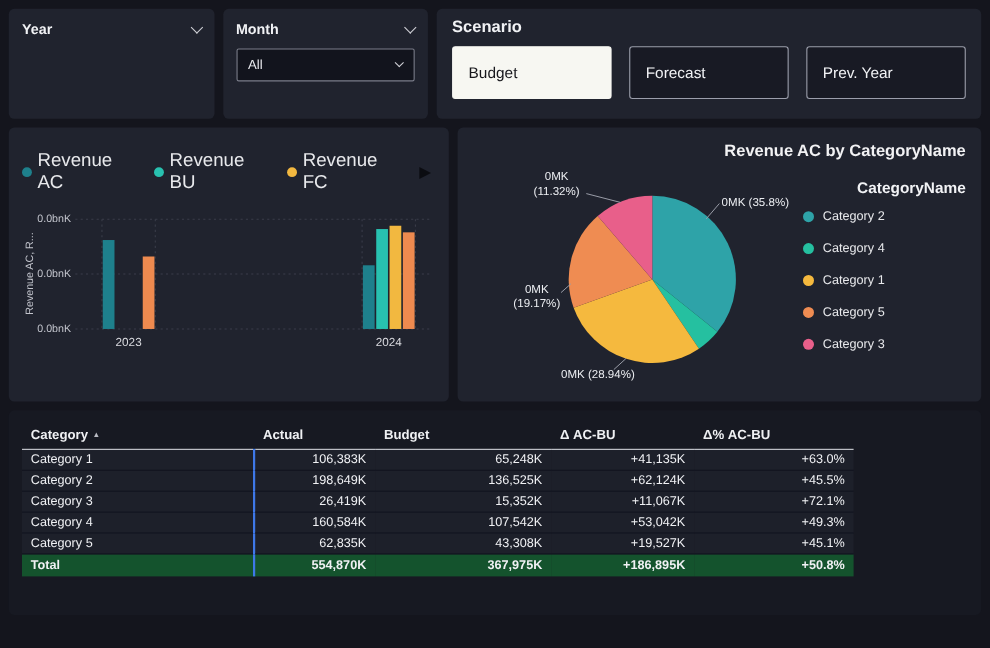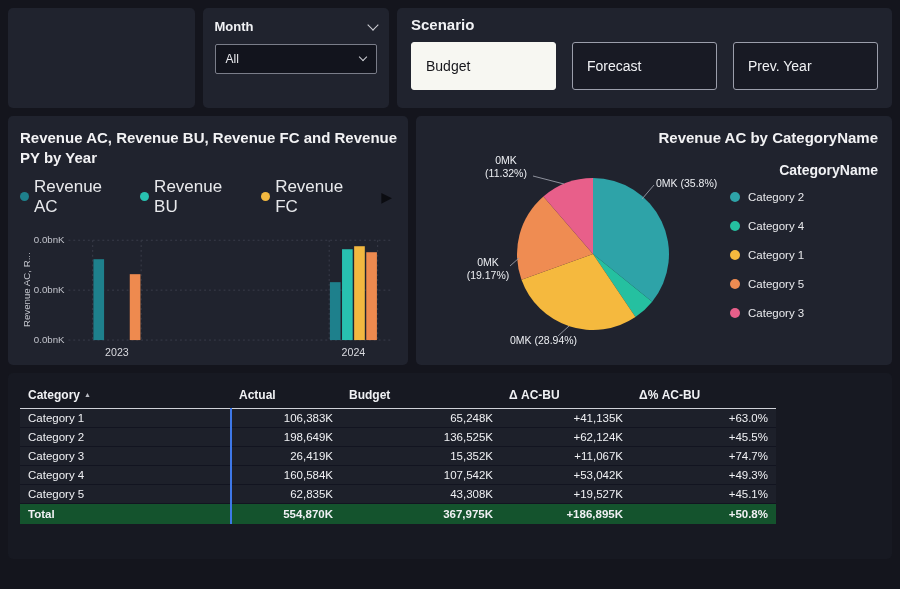--- a/index.html
+++ b/index.html
@@ -69,20 +69,24 @@
   tbody td:first-child, tfoot td:first-child { border-right:2px solid var(--accent-blue,#3e78e8); }
   tfoot td { font-weight:700; border-top:1px solid #cfd1d8; padding:4px 8px; background:#14532d; }
 </style>
 </head>
 <body>
 
 <div class="dashboard">
 
   <div class="top-row">
     <div class="panel filter-panel">
+      <div class="filter-header">
+        <span class="filter-label">Year</span>
+        <span class="chev"></span>
+      </div>
     </div>
 
     <div class="panel filter-panel">
       <div class="filter-header">
         <span class="filter-label">Month</span>
         <span class="chev"></span>
       </div>
       <div class="dropdown">
         <span>All</span>
         <span class="chev small"></span>
@@ -94,21 +98,20 @@
       <div class="scenario-buttons">
         <button class="scn-btn active">Budget</button>
         <button class="scn-btn">Forecast</button>
         <button class="scn-btn">Prev. Year</button>
       </div>
     </div>
   </div>
 
   <div class="middle-row">
     <div class="panel bar-panel">
-      <div class="chart-title">Revenue AC, Revenue BU, Revenue FC and Revenue PY by Year</div>
       <div class="legend-row">
         <span id="bar-legend-items" style="display:flex;gap:14px;">
             <span class="legend-item">
               <span class="dot" style="background: rgb(30, 128, 140);"></span>
               <span>Revenue AC</span>
             </span>
             <span class="legend-item">
               <span class="dot" style="background: rgb(40, 193, 176);"></span>
               <span>Revenue BU</span>
             </span>
@@ -215,21 +218,21 @@
             <td>198,649K</td>
             <td>136,525K</td>
             <td>+62,124K</td>
             <td>+45.5%</td>
           </tr>
           <tr>
             <td>Category 3</td>
             <td>26,419K</td>
             <td>15,352K</td>
             <td>+11,067K</td>
-            <td>+74.7%</td>
+            <td>+72.1%</td>
           </tr>
           <tr>
             <td>Category 4</td>
             <td>160,584K</td>
             <td>107,542K</td>
             <td>+53,042K</td>
             <td>+49.3%</td>
           </tr>
           <tr>
             <td>Category 5</td>

